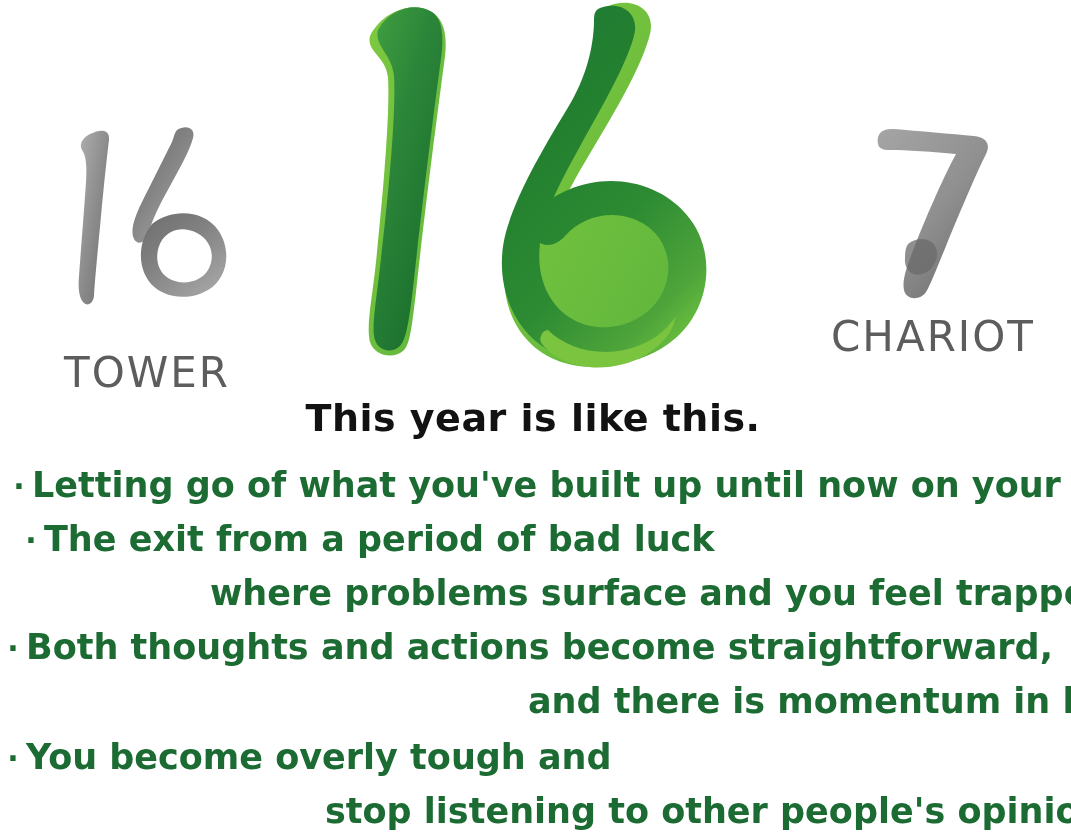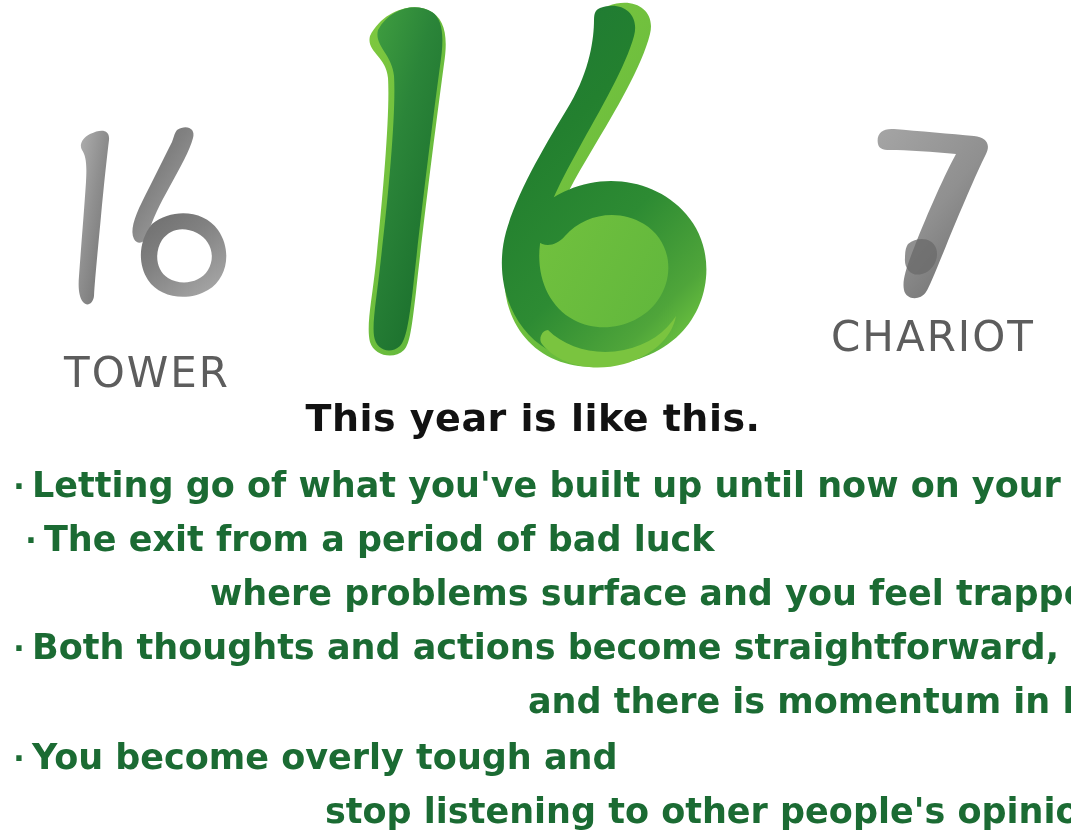--- a/index.html
+++ b/index.html
@@ -93,23 +93,23 @@
   .line .dot {
     display: inline-block;
     width: 26px;
     text-align: center;
     font-size: 30px;
     vertical-align: baseline;
   }
   .ln-1 { padding-left: 6px; }
   .ln-2 { padding-left: 18px; }
   .ln-3 { padding-left: 210px; }
-  .ln-4 { padding-left: 6px; }
+  .ln-4 { }
   .ln-5 { padding-left: 528px; }
-  .ln-6 { padding-left: 6px; margin-top: 2px; }
+  .ln-6 { margin-top: 2px; }
   .ln-7 { padding-left: 325px; }
 </style>
 </head>
 <body>
 
 <div class="numerals">
 
   <div class="num-slot" id="slot-left">
     <svg viewBox="0 0 200 195" xmlns="http://www.w3.org/2000/svg" aria-hidden="true">
       <defs>

